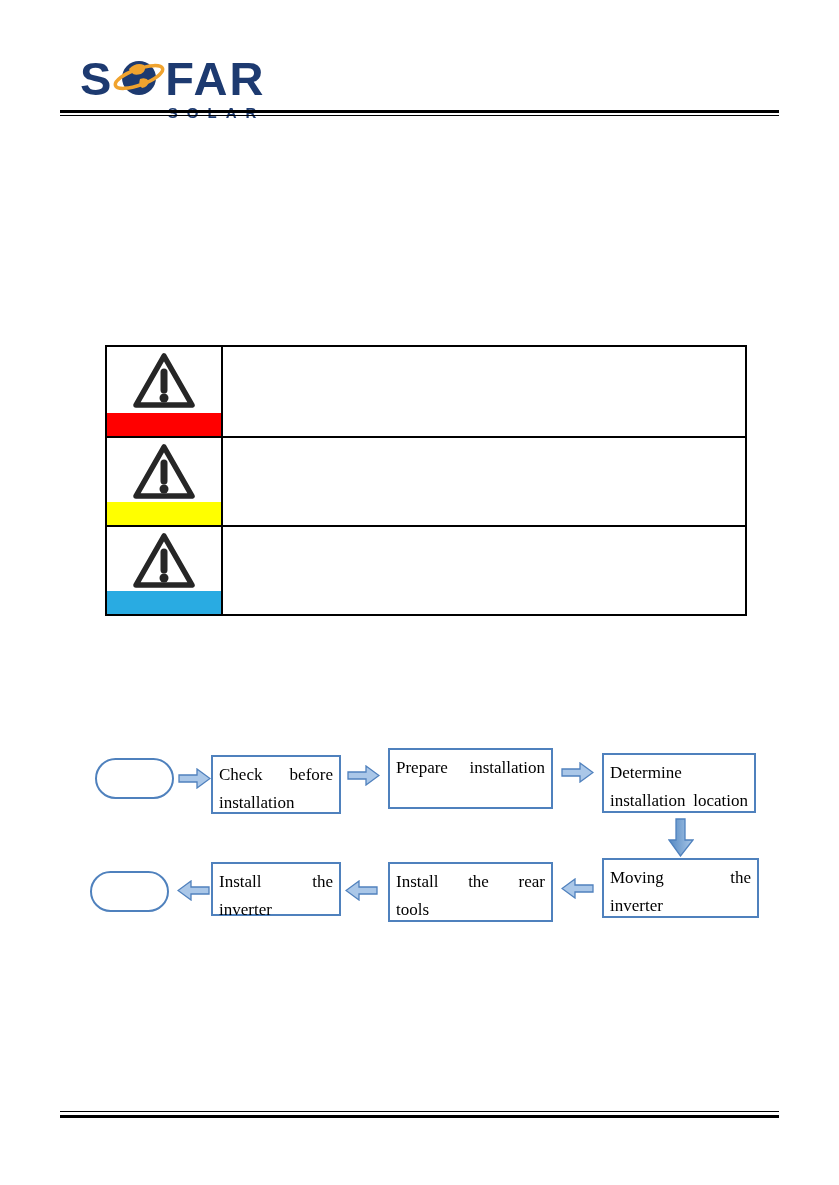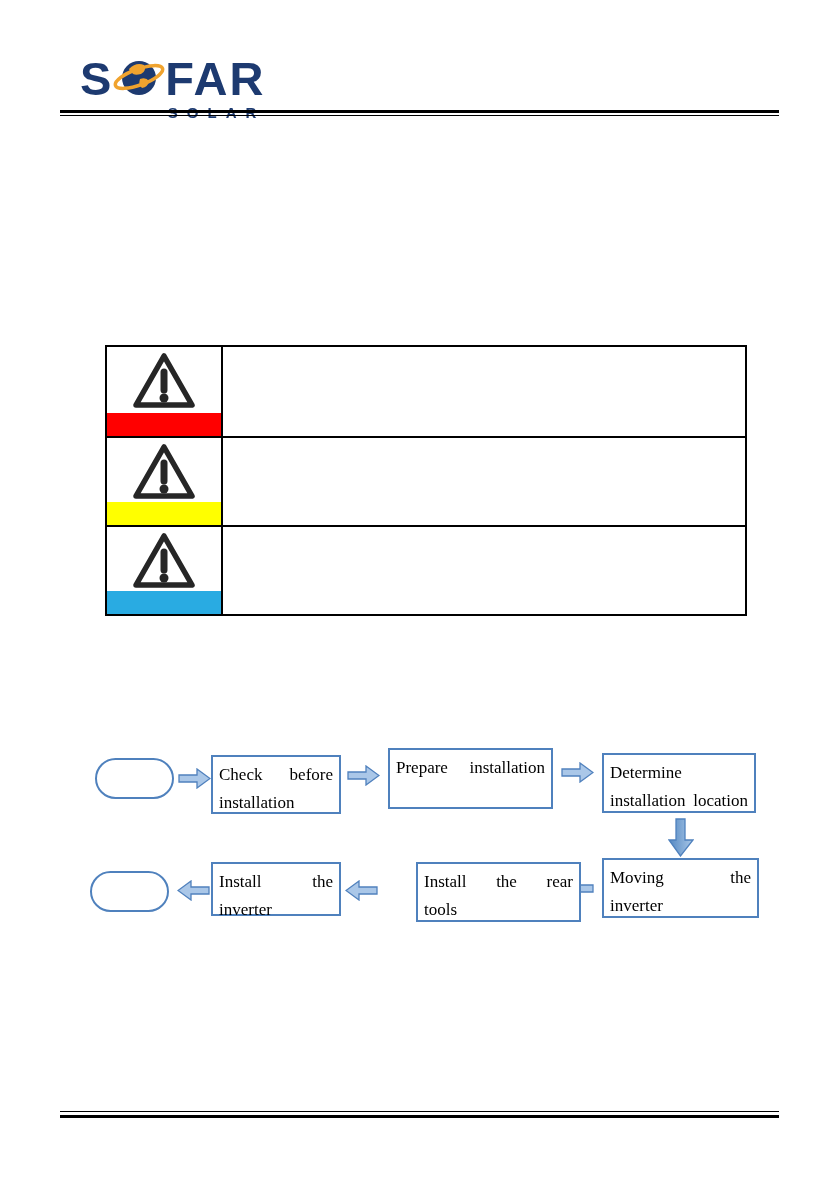--- a/index.html
+++ b/index.html
@@ -40,21 +40,21 @@
   .t-start { left:95px; top:758px; }
   .t-end   { left:90px; top:871px; }
 
   .fbox { position:absolute; background:#fff; border:2px solid #4f81bd;
     font-size:17px; padding:4px 6px 0 6px; }
   .fline { text-align:justify; text-align-last:justify; line-height:28px; height:28px; overflow:hidden; }
   .b1 { left:211px; top:755px; width:130px; height:59px; }
   .b2 { left:388px; top:748px; width:165px; height:61px; }
   .b3 { left:602px; top:753px; width:154px; height:60px; }
   .b4 { left:602px; top:858px; width:157px; height:60px; }
-  .b5 { left:388px; top:862px; width:165px; height:60px;margin-left:28px; }
+  .b5 { left:388px; top:862px; width:165px; height:60px; }
   .b6 { left:211px; top:862px; width:130px; height:54px; }
 
   .arrow { position:absolute; }
   .ar1 { left:178px; top:768px; }
   .ar2 { left:347px; top:765px; }
   .ar3 { left:561px; top:762px; }
   .adn { left:668px; top:818px; }
   .al1 { left:561px; top:878px; }
   .al2 { left:345px; top:880px; }
   .al3 { left:177px; top:880px; }

